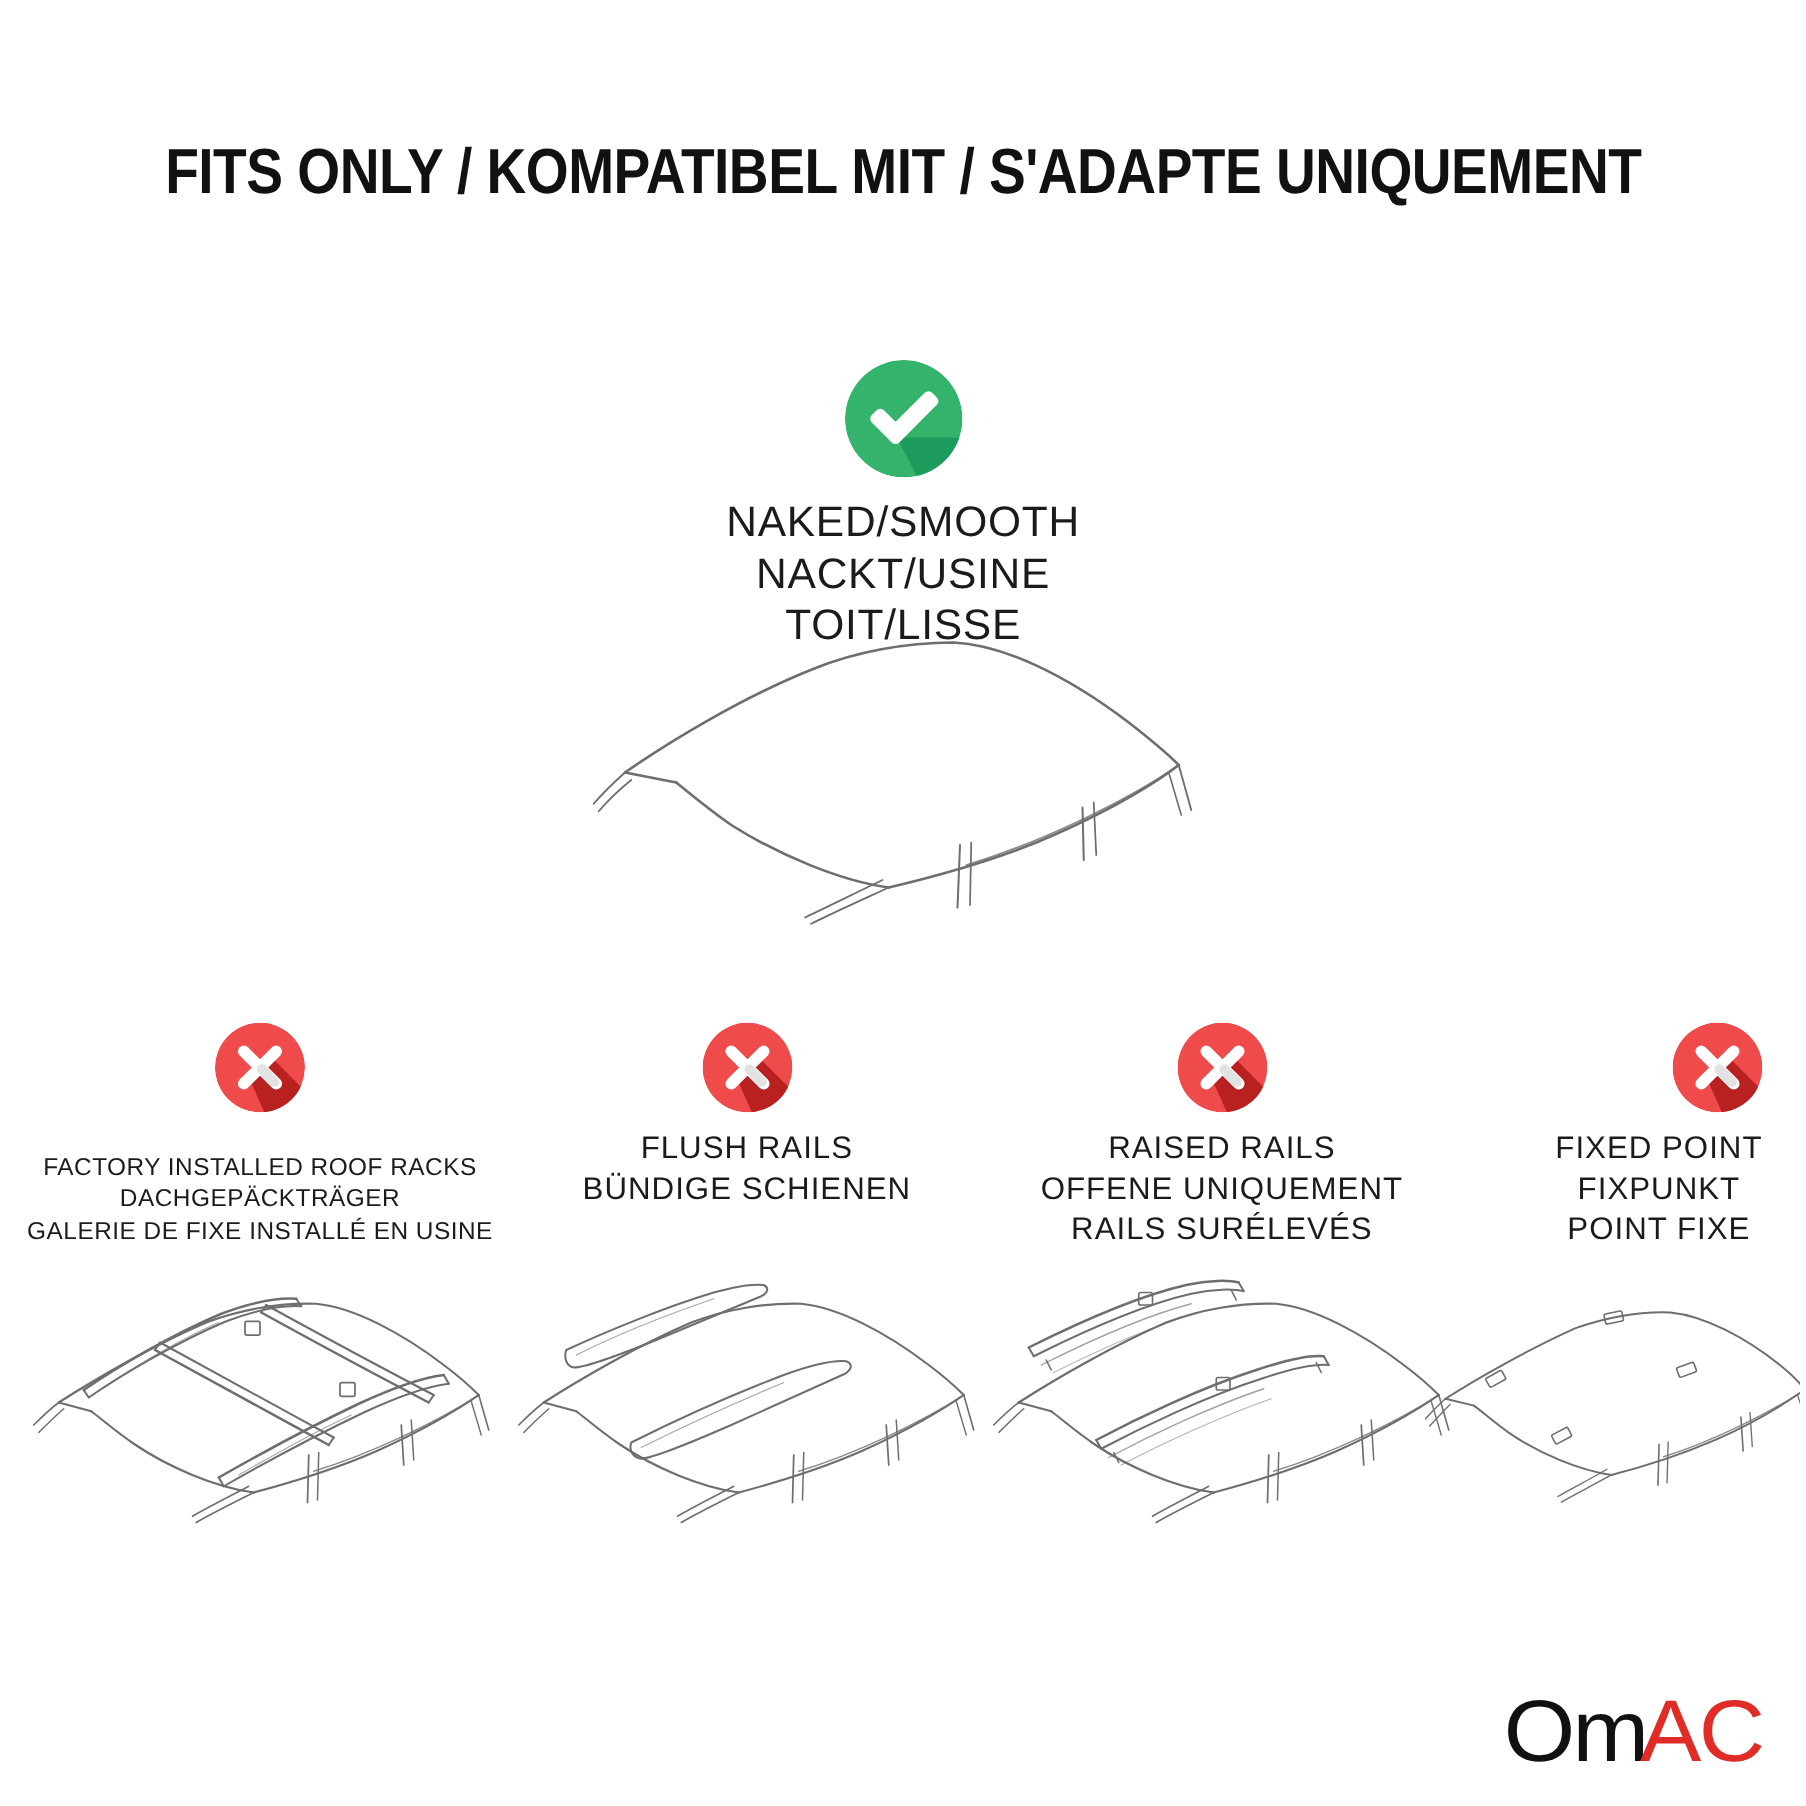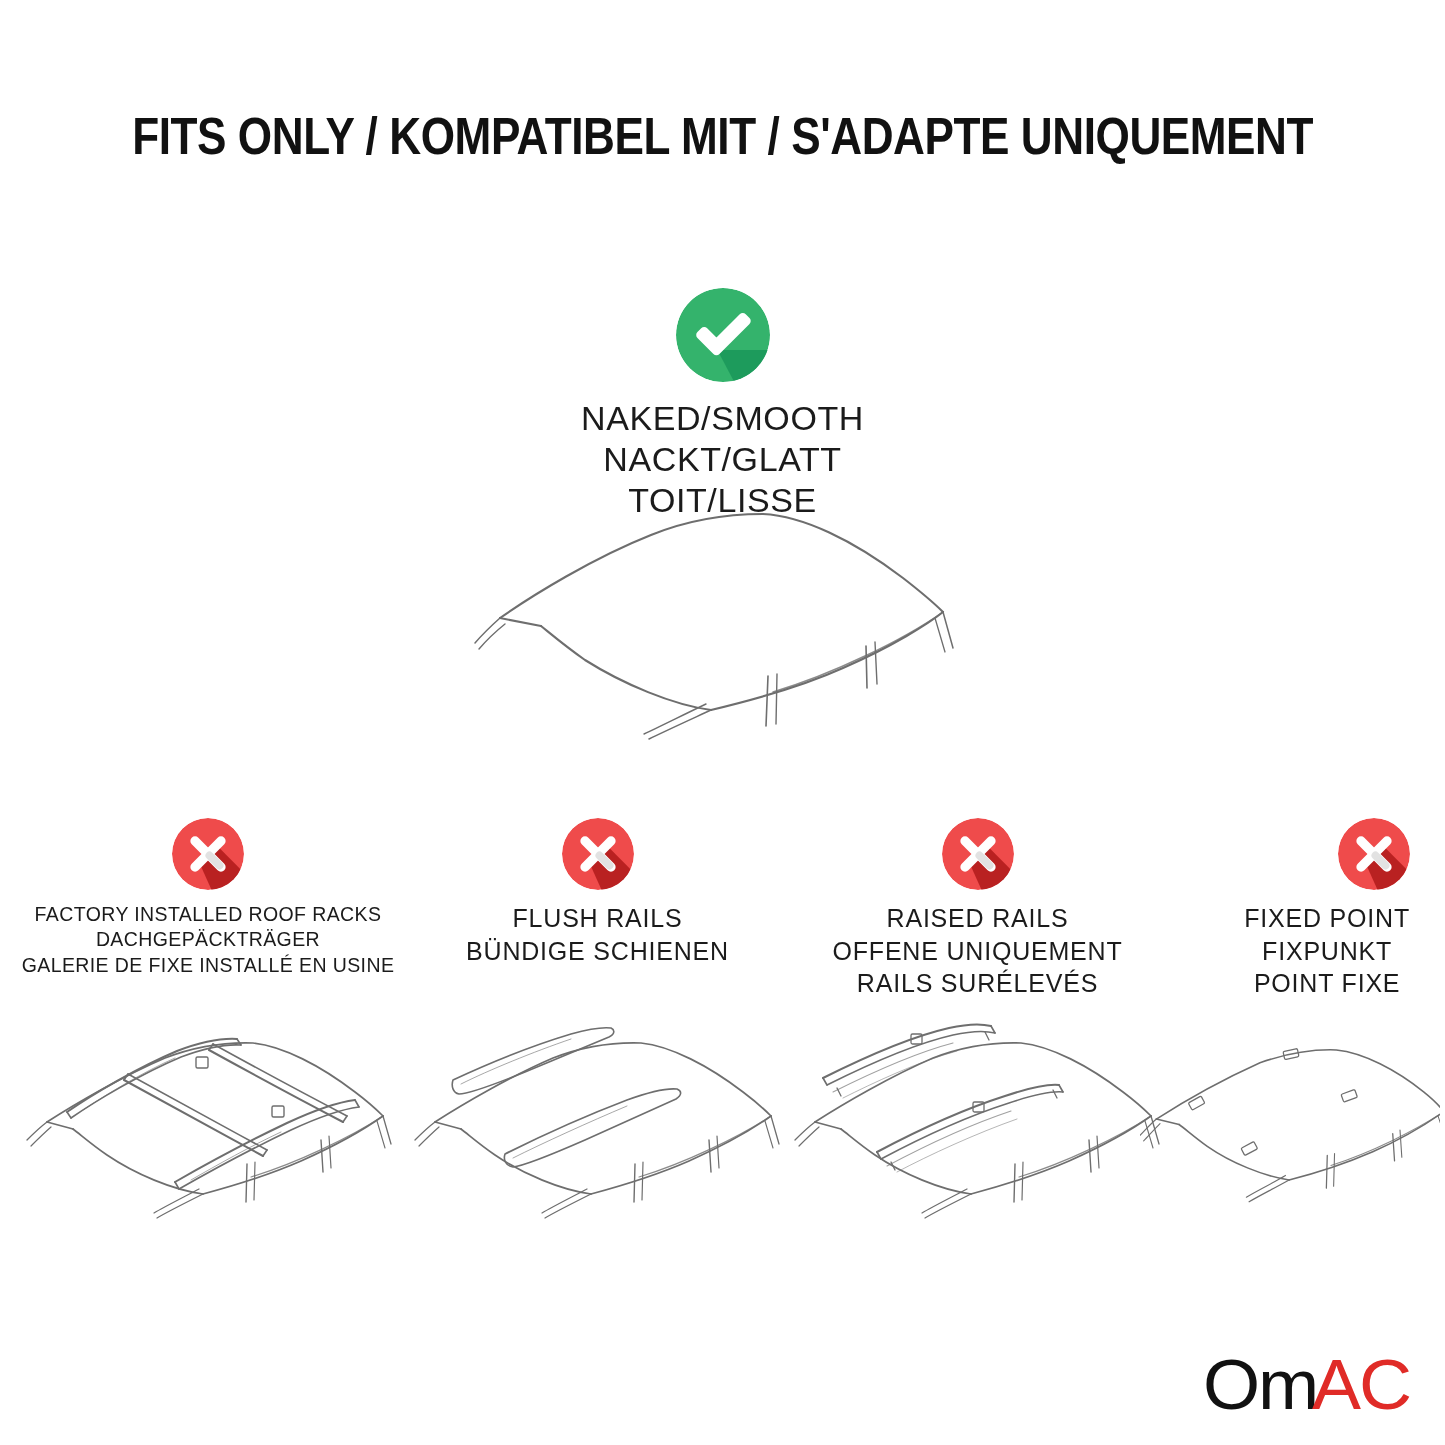--- a/index.html
+++ b/index.html
@@ -114,21 +114,21 @@
   <div class="badge">
     <svg viewBox="0 0 100 100" aria-hidden="true">
       <circle cx="50" cy="50" r="50" fill="#34B36C"></circle>
       <path d="M44 66 L100 66 L100 100 L62 100 Z" fill="#1C9A5C" opacity="0.95"></path>
       <path d="M26 50 L30 46 L43 59 L71 31 L75 35 L43 67 Z" fill="#ffffff" stroke="#ffffff" stroke-width="9" stroke-linejoin="round" stroke-linecap="round"></path>
     </svg>
   </div>
 
   <div class="ok-labels">
     <div>NAKED/SMOOTH</div>
-    <div>NACKT/GLATT</div>
+    <div>NACKT/USINE</div>
     <div>TOIT/LISSE</div>
   </div>
 </div>
 
 <div class="ok-art">
   <svg width="500" height="240" viewBox="0 0 500 240" aria-hidden="true">
     <g fill="none" stroke="#6e6e6e" stroke-width="2.1" stroke-linecap="round" stroke-linejoin="round">
 
       <path d="M27 118 C 60 95, 120 58, 178 35 C 210 22, 250 14, 290 14
                C 330 16, 380 40, 430 78 C 448 92, 462 104, 470 112"></path>
@@ -149,21 +149,21 @@
       <path d="M393 146 L 394 188" stroke-width="1.6"></path>
       <path d="M402 142 L 404 184" stroke-width="1.4"></path>
       <path d="M470 112 L 480 148" stroke-width="1.5"></path>
       <path d="M462 118 L 472 152" stroke-width="1.3"></path>
     </g>
   </svg>
 </div>
 
 <div class="no-grid">
 
-  <div class="no-col col-0" style="left:8px;width:400px;">
+  <div class="no-col col-0" style="left:8px;width:400px;gap:20px;">
     <div class="badge">
       <svg viewBox="0 0 100 100" aria-hidden="true">
         <circle cx="50" cy="50" r="50" fill="#EF4B4B"></circle>
         <path d="M62 38 L100 76 L100 100 L55 100 L38 62 Z" fill="#B41D1D" opacity="0.92"></path>
         <g stroke="#ffffff" stroke-width="13" stroke-linecap="round">
           <line x1="32" y1="32" x2="68" y2="68"></line>
           <line x1="68" y1="32" x2="32" y2="68"></line>
         </g>
         <line x1="52" y1="52" x2="66" y2="66" stroke="#d9d9d9" stroke-width="11" stroke-linecap="round" opacity="0.75"></line>
       </svg>

